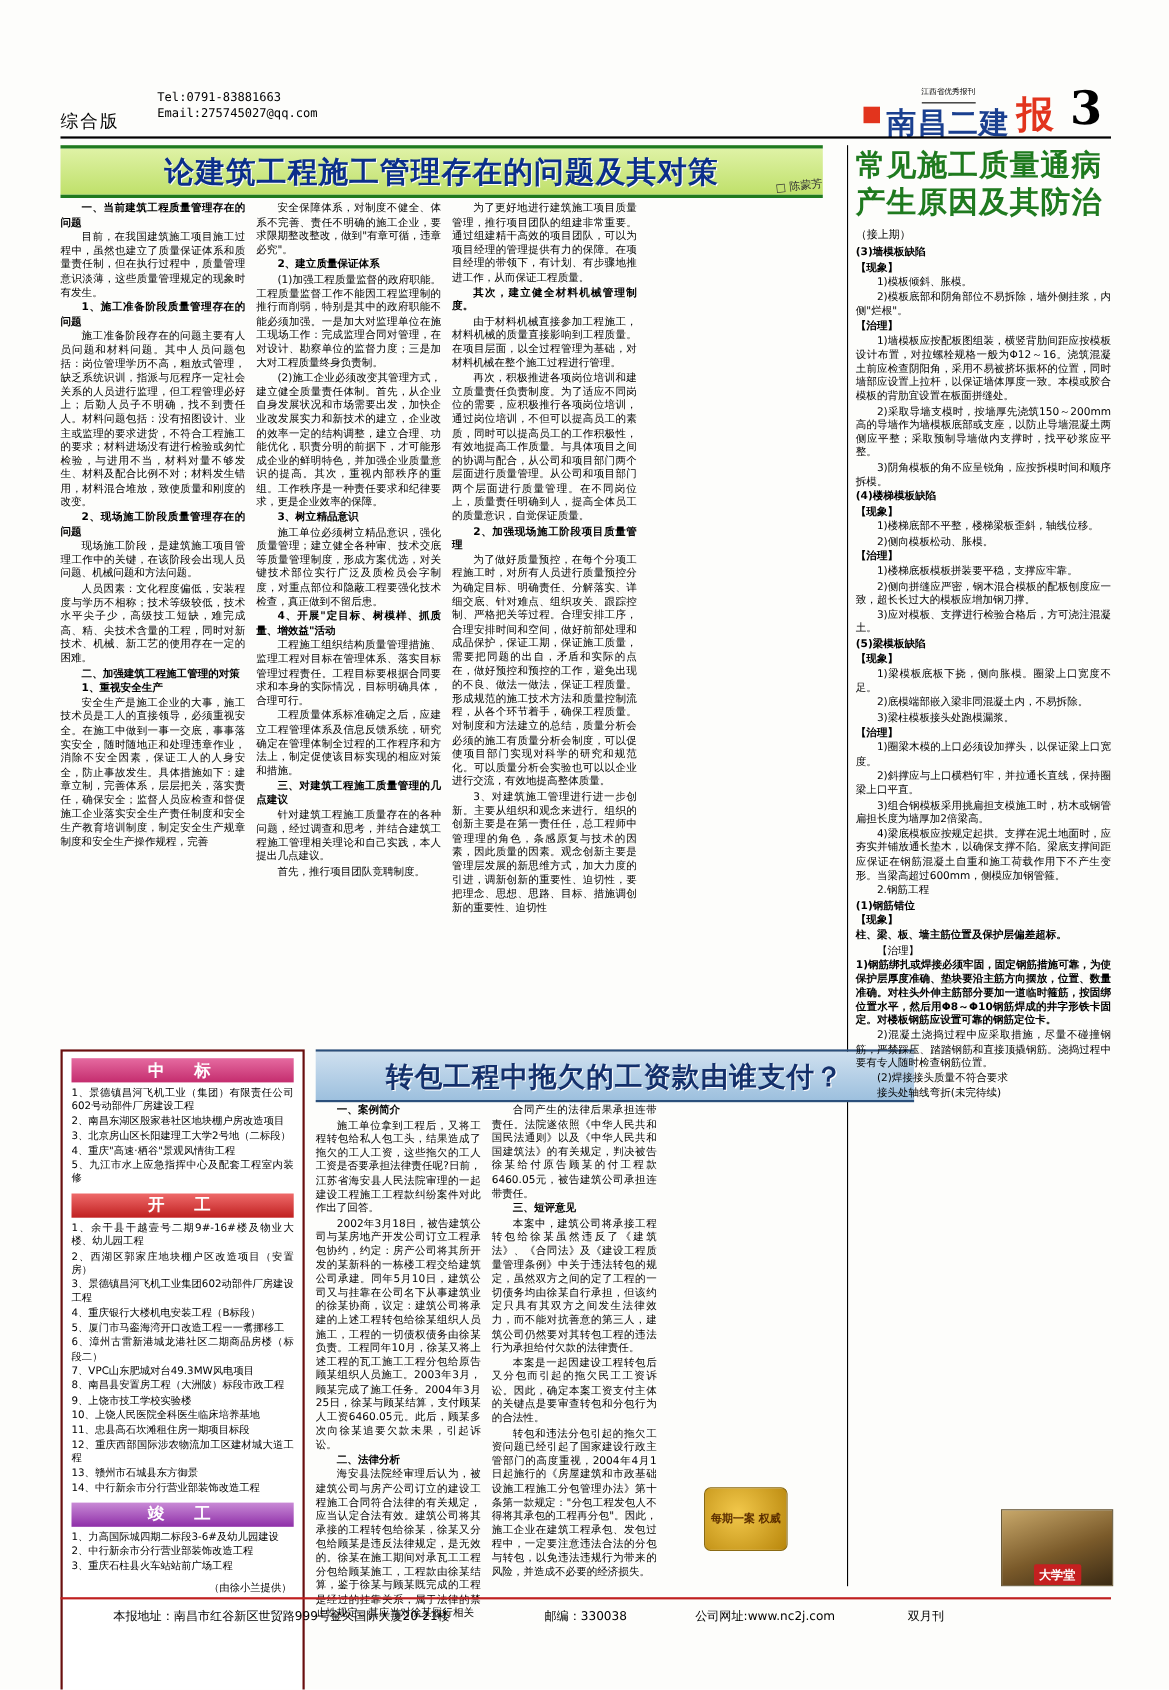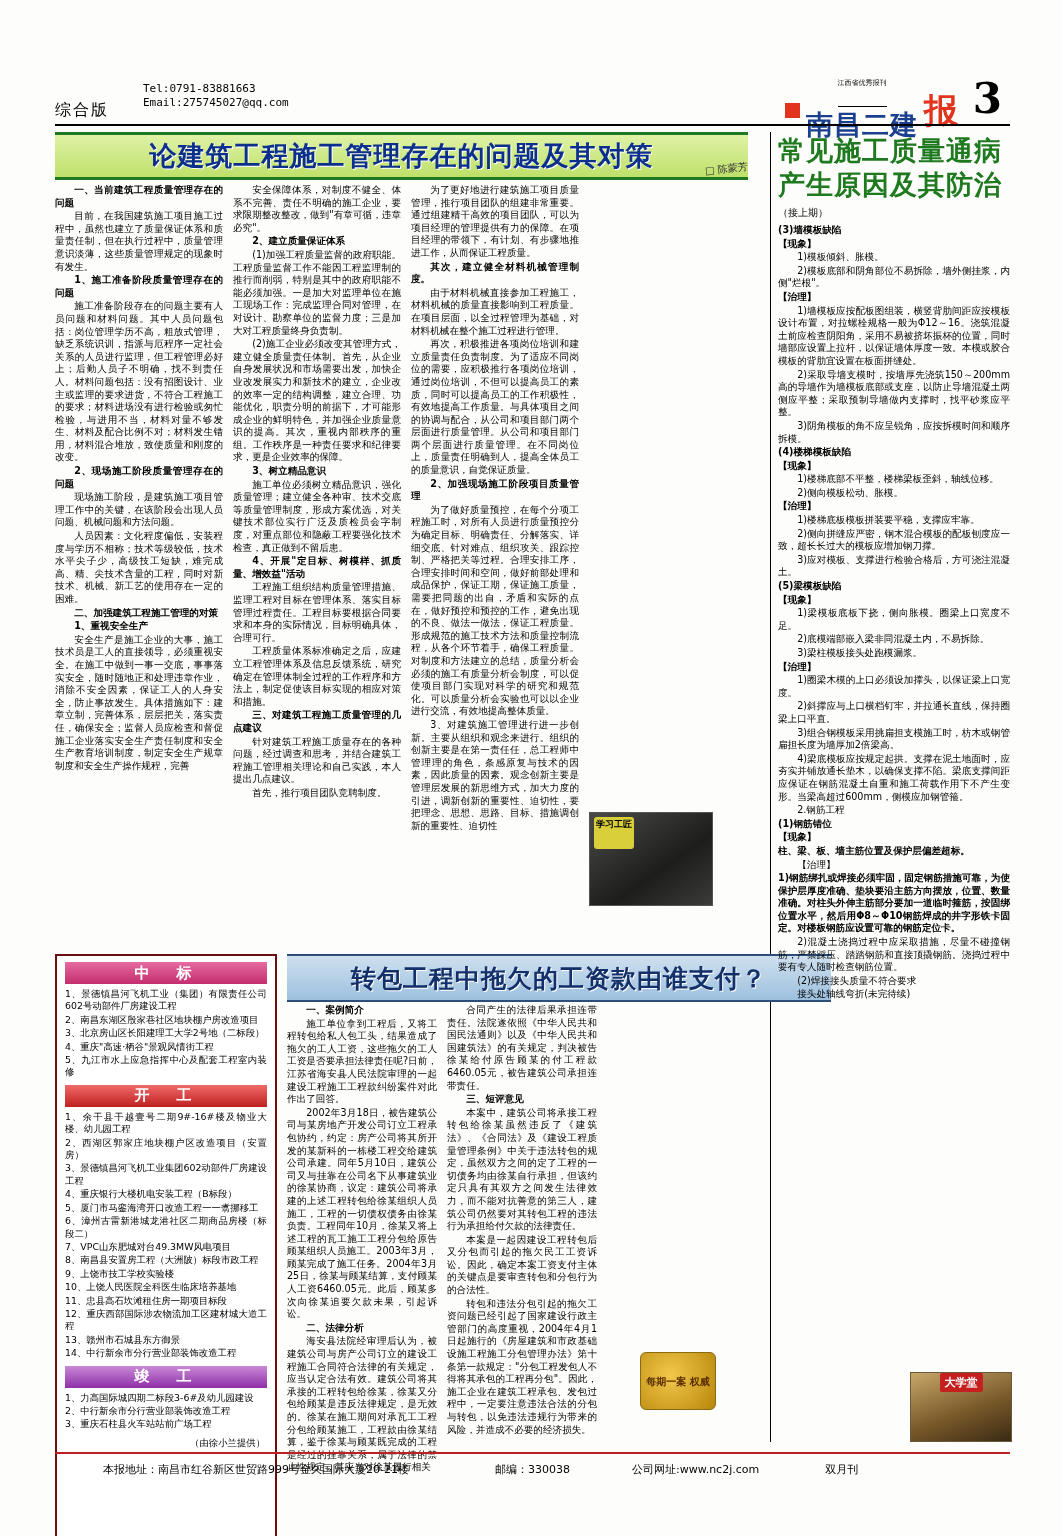--- a/index.html
+++ b/index.html
@@ -32,21 +32,21 @@
   }
   .logo-box{
     position:absolute;right:52px;top:0px;
     display:flex;align-items:center;gap:4px;
   }
   .logo-sq{
     width:15px;height:15px;background:#e2341d;margin-right:2px;
   }
   .logo-sub{
     font-size:7px;color:#000;letter-spacing:0px;
-    border-bottom:1px solid #000;padding-bottom:18px;
+    border-bottom:1px solid #000;padding-bottom:5px;
   }
   .logo-main{
     font-size:27px;font-weight:bold;color:#1a3f8f;
     font-family:"DejaVu Serif","Liberation Serif",serif;
     letter-spacing:1px;
   }
   .logo-red{
     font-size:34px;font-weight:bold;color:#e2341d;
     font-family:"DejaVu Serif","Liberation Serif",serif;
     margin-left:2px;
@@ -159,21 +159,21 @@
     letter-spacing:1px;margin:2px 0 1px 0;
   }
   .rsub{font-size:10px;margin:4px 0 4px 0;}
   .rtext{font-size:9.6px;line-height:12.6px;text-align:justify;}
   .rtext p{margin:0 0 1px 0;text-indent:2em;}
   .rtext p.h{text-indent:0;font-weight:bold;}
   .rphoto{
     position:absolute;left:132px;bottom:0px;width:100px;height:68px;
     background:linear-gradient(160deg,#c8a86a,#7a5a2a 55%,#3a2a14);
     border:1px solid #6a5a3a;
-    display:flex;align-items:flex-start;justify-content:center;
+    display:flex;align-items:flex-end;justify-content:center;
   }
   .rphoto .tag{
     background:#c42020;color:#fff;font-size:11px;font-weight:bold;
     padding:2px 5px;border-radius:2px;
   }
 
   
   .rule-bot{position:absolute;left:55px;top:1452px;width:955px;height:2px;background:#c02020;}
   .footer{
     position:absolute;left:55px;top:1462px;width:955px;height:26px;
@@ -248,23 +248,20 @@
         <p class="h">其次，建立健全材料机械管理制度。</p>
         <p>由于材料机械直接参加工程施工，材料机械的质量直接影响到工程质量。在项目层面，以全过程管理为基础，对材料机械在整个施工过程进行管理。</p>
         <p>再次，积极推进各项岗位培训和建立质量责任负责制度。为了适应不同岗位的需要，应积极推行各项岗位培训，通过岗位培训，不但可以提高员工的素质，同时可以提高员工的工作积极性，有效地提高工作质量。与具体项目之间的协调与配合，从公司和项目部门两个层面进行质量管理。从公司和项目部门两个层面进行质量管理。在不同岗位上，质量责任明确到人，提高全体员工的质量意识，自觉保证质量。</p>
         <p class="h">2、加强现场施工阶段项目质量管理</p>
         <p>为了做好质量预控，在每个分项工程施工时，对所有人员进行质量预控分为确定目标、明确责任、分解落实、详细交底、针对难点、组织攻关、跟踪控制、严格把关等过程。合理安排工序，合理安排时间和空间，做好前部处理和成品保护，保证工期，保证施工质量，需要把同题的出自，矛盾和实际的点在，做好预控和预控的工作，避免出现的不良、做法一做法，保证工程质量。形成规范的施工技术方法和质量控制流程，从各个环节着手，确保工程质量。对制度和方法建立的总结，质量分析会必须的施工有质量分析会制度，可以促使项目部门实现对科学的研究和规范化。可以质量分析会实验也可以以企业进行交流，有效地提高整体质量。</p>
         <p>3、对建筑施工管理进行进一步创新。主要从组织和观念来进行。组织的创新主要是在第一责任任，总工程师中管理理的角色，条感原复与技术的因素，因此质量的因素。观念创新主要是管理层发展的新思维方式，加大力度的引进，调新创新的重要性、迫切性，要把理念、思想、思路、目标、措施调创新的重要性、迫切性</p>
       </div>
       <div class="col" style="width:168px;"></div>
     </div>
 
-    <div class="photo">
-      <div class="cap">学习工匠</div>
-    </div>
 
     <div class="notice">
       <div class="nbar pink">中　标</div>
       <div class="nlist">
         <div>1、景德镇昌河飞机工业（集团）有限责任公司602号动部件厂房建设工程</div>
         <div>2、南昌东湖区殷家巷社区地块棚户房改造项目</div>
         <div>3、北京房山区长阳建理工大学2号地（二标段）</div>
         <div>4、重庆"高速·栖谷"景观风情街工程</div>
         <div>5、九江市水上应急指挥中心及配套工程室内装修</div>
       </div>

